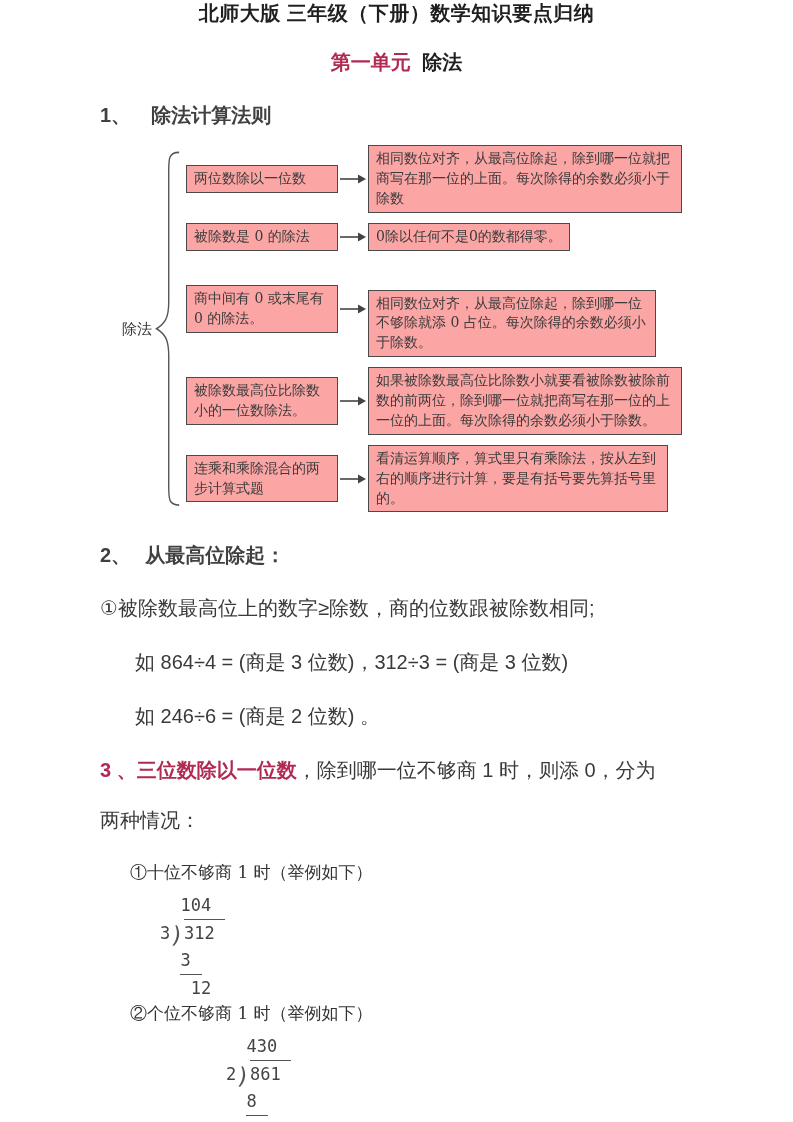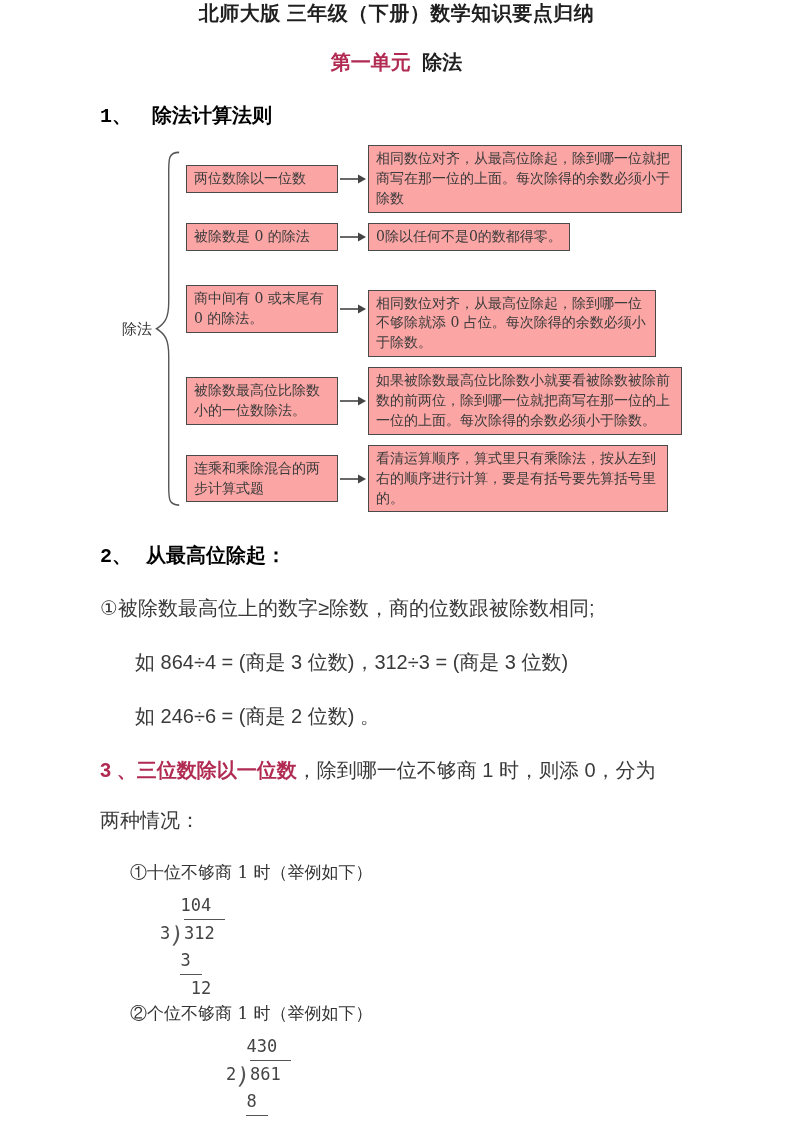--- a/index.html
+++ b/index.html
@@ -5,21 +5,21 @@
   * { margin:0; padding:0; box-sizing:border-box; }
   html,body { background:#ffffff; }
   body { font-family:"Liberation Sans","DejaVu Sans",sans-serif; color:#3a3a3a; }
   .page { width:793px; min-height:1122px; margin:0 auto; background:#fff; position:relative; }
 
   .doc-title { text-align:center; font-size:20px; font-weight:bold; color:#1f1f1f; letter-spacing:.5px; }
   .doc-subtitle { text-align:center; font-size:20px; font-weight:bold; margin-top:22px; }
   .doc-subtitle .red { color:#b02a52; }
   .doc-subtitle .black { color:#1f1f1f; margin-left:6px; }
 
-  .sec-heading { font-size:20px; font-weight:bold; color:#000000; margin:26px 0 0 100px;font-family:Liberation Mono, monospace; }
+  .sec-heading { font-size:20px; font-weight:bold; color:#404040; margin:26px 0 0 100px; }
   .sec-heading .num { margin-right:20px; }
 
   
   .diagram { position:relative; margin:16px 0 0 122px; padding-left:64px; width:560px; }
   .diagram-root { position:absolute; left:0; top:50%; transform:translateY(-50%); font-size:15px; color:#333;
                   font-family:"DejaVu Serif","Liberation Serif",serif; }
   .diagram-brace { position:absolute; left:32px; top:4px; height:calc(100% - 8px); width:26px; }
   .drows { display:flex; flex-direction:column; gap:10px; }
   .drow { display:flex; align-items:center; }
   .dbox { border:1.6px solid #4a4a4a; padding:3px 7px; font-size:14px; line-height:1.42; color:#3b3b3b;

